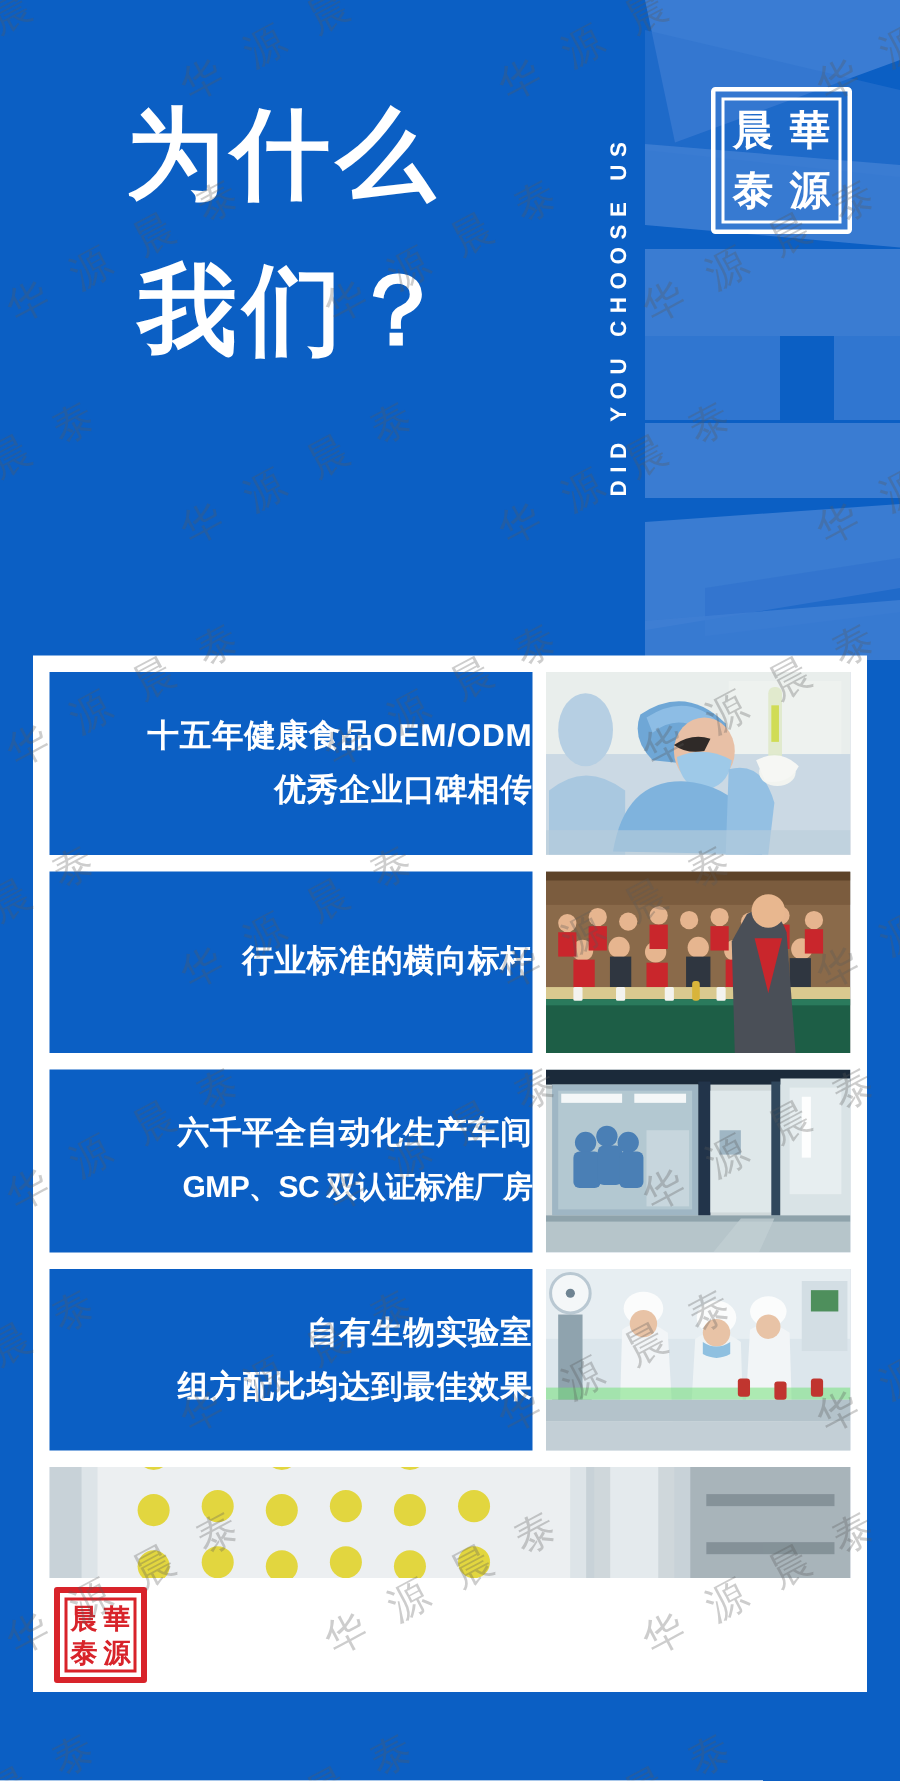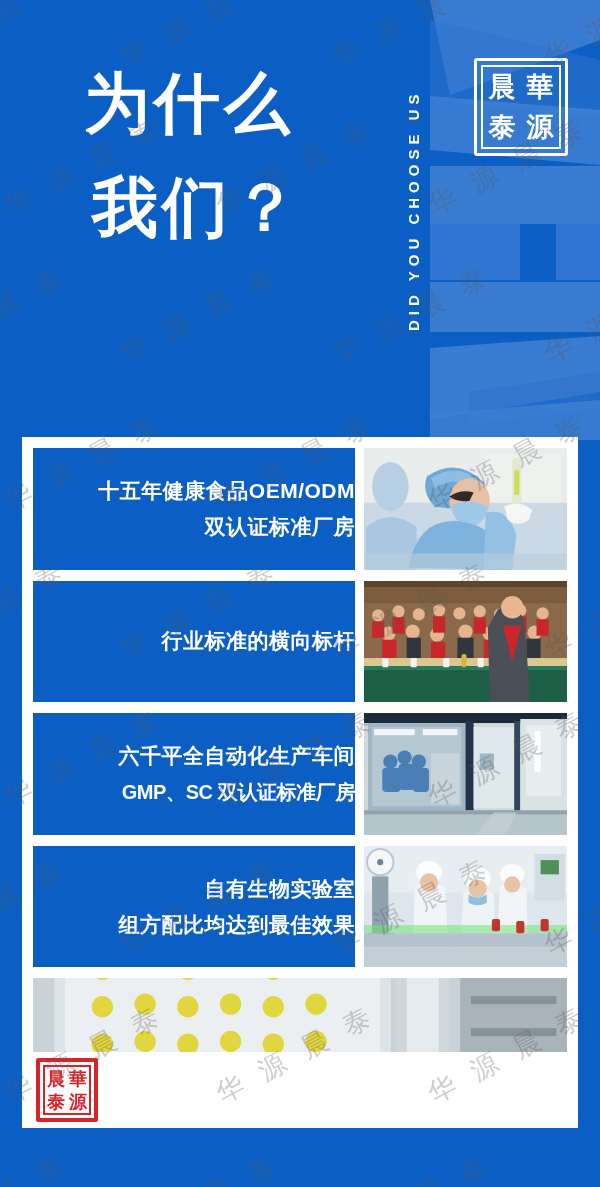--- a/index.html
+++ b/index.html
@@ -281,21 +281,21 @@
       </div>
     </div>
   </div>
 
   <div class="panel">
     <div class="card-list">
 
       <div class="card">
         <div class="card-text">
           <div class="card-line">十五年健康食品OEM/ODM</div>
-          <div class="card-line">双认证标准厂房</div>
+          <div class="card-line">优秀企业口碑相传</div>
         </div>
         <div class="card-photo">
           <svg viewBox="0 0 200 120" preserveAspectRatio="xMidYMid slice" aria-hidden="true">
             <rect width="200" height="120" fill="#dfe7e6"></rect>
             <rect x="0" y="0" width="200" height="54" fill="#e9eeec"></rect>
             <rect x="120" y="6" width="74" height="60" fill="#eef2ef"></rect>
             <rect x="0" y="54" width="200" height="66" fill="#cbd9e4"></rect>
             <ellipse cx="26" cy="38" rx="18" ry="24" fill="#b6cfe3"></ellipse>
             <path d="M2 120 L2 78 Q26 58 52 78 L52 120 Z" fill="#a9c8e0"></path>
             <path d="M62 28 Q92 8 118 34 Q122 54 108 62 L70 58 Q56 44 62 28 Z" fill="#6fa7d6"></path>

